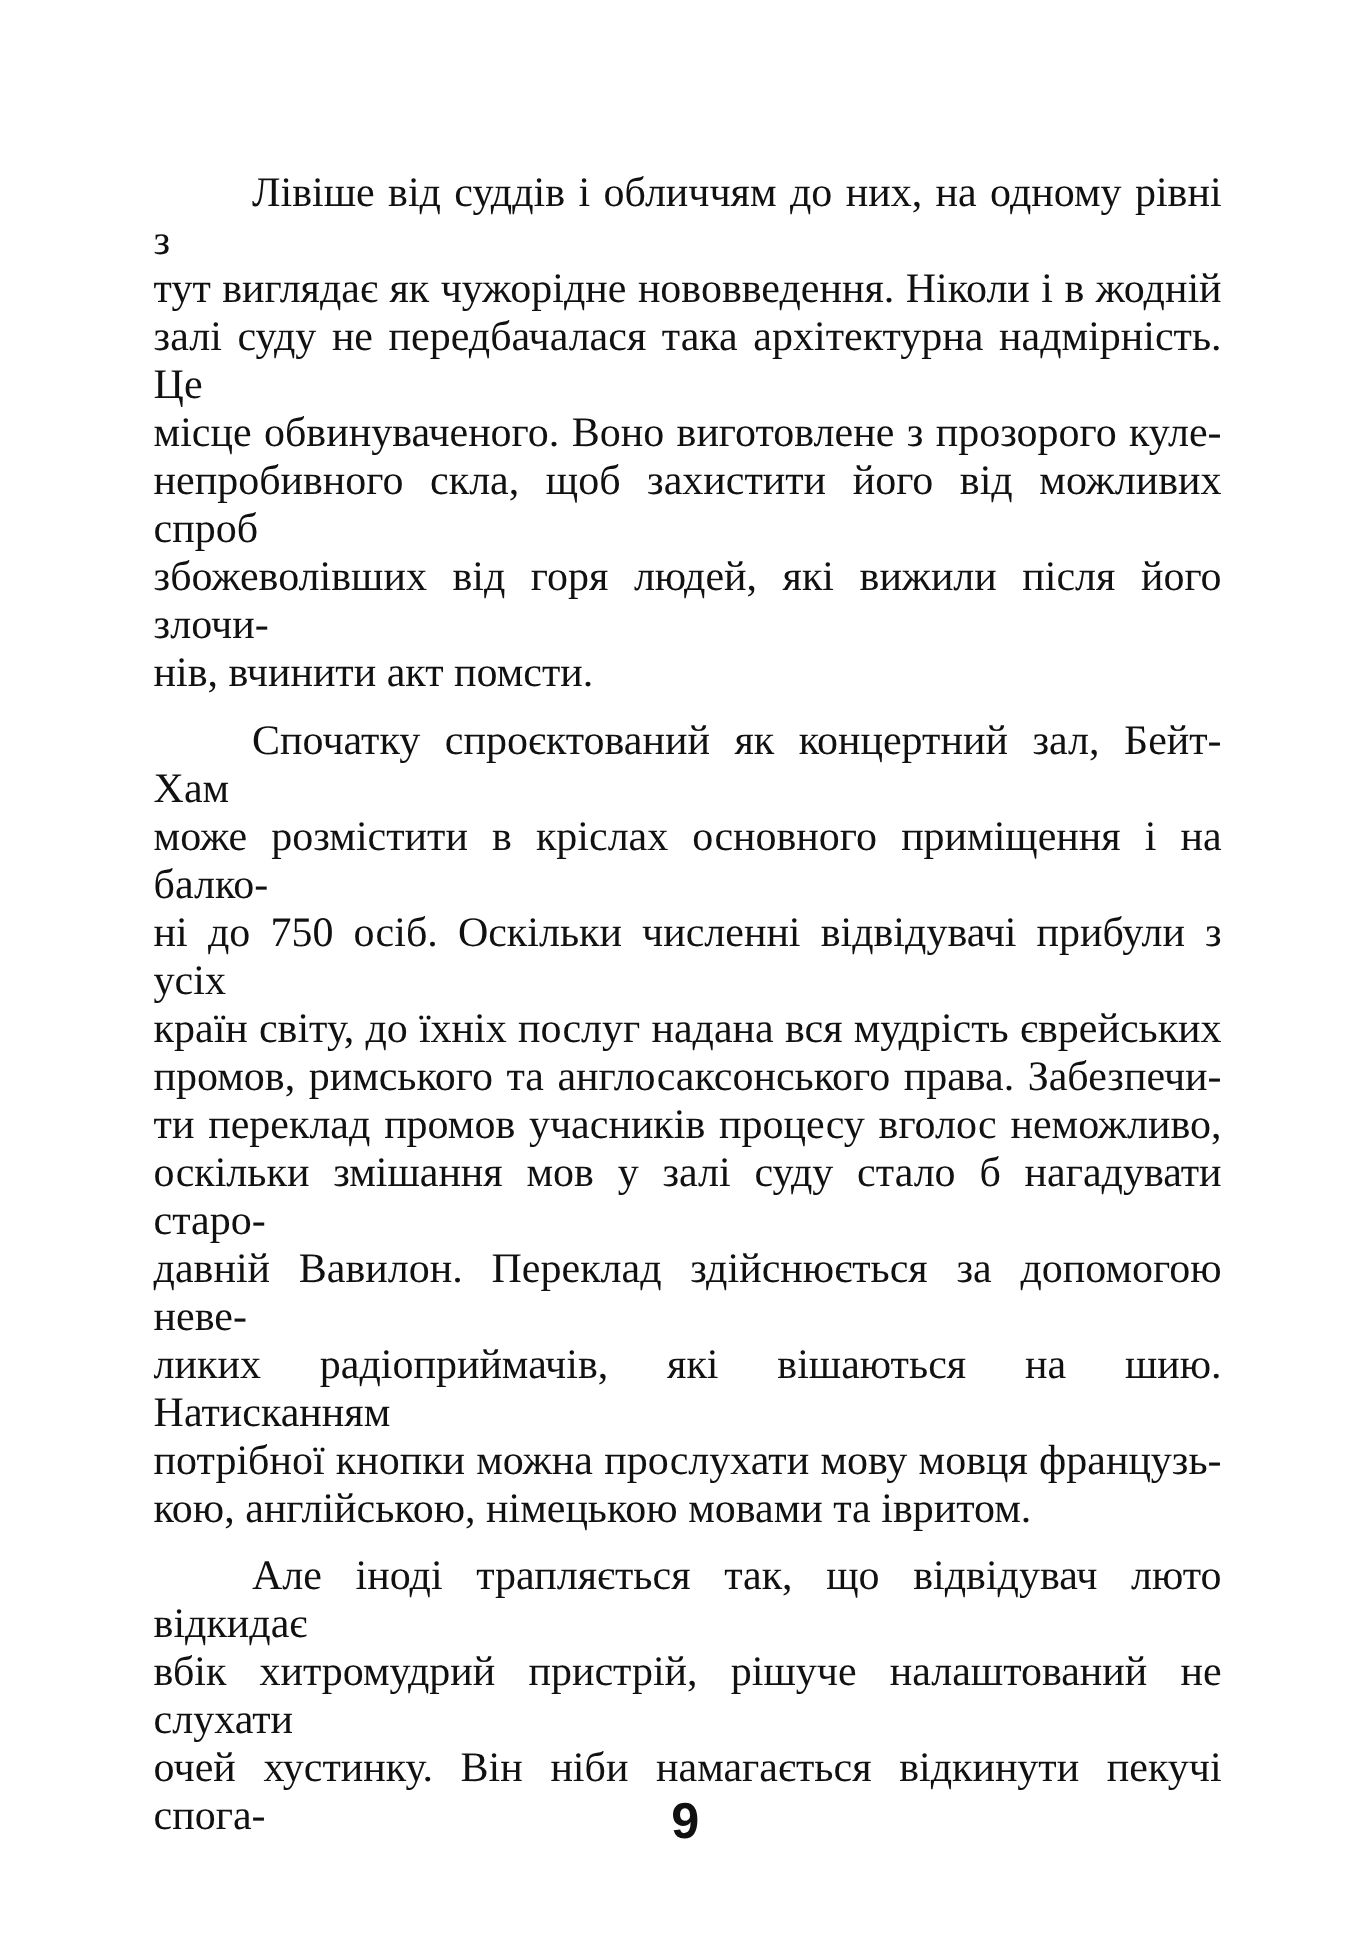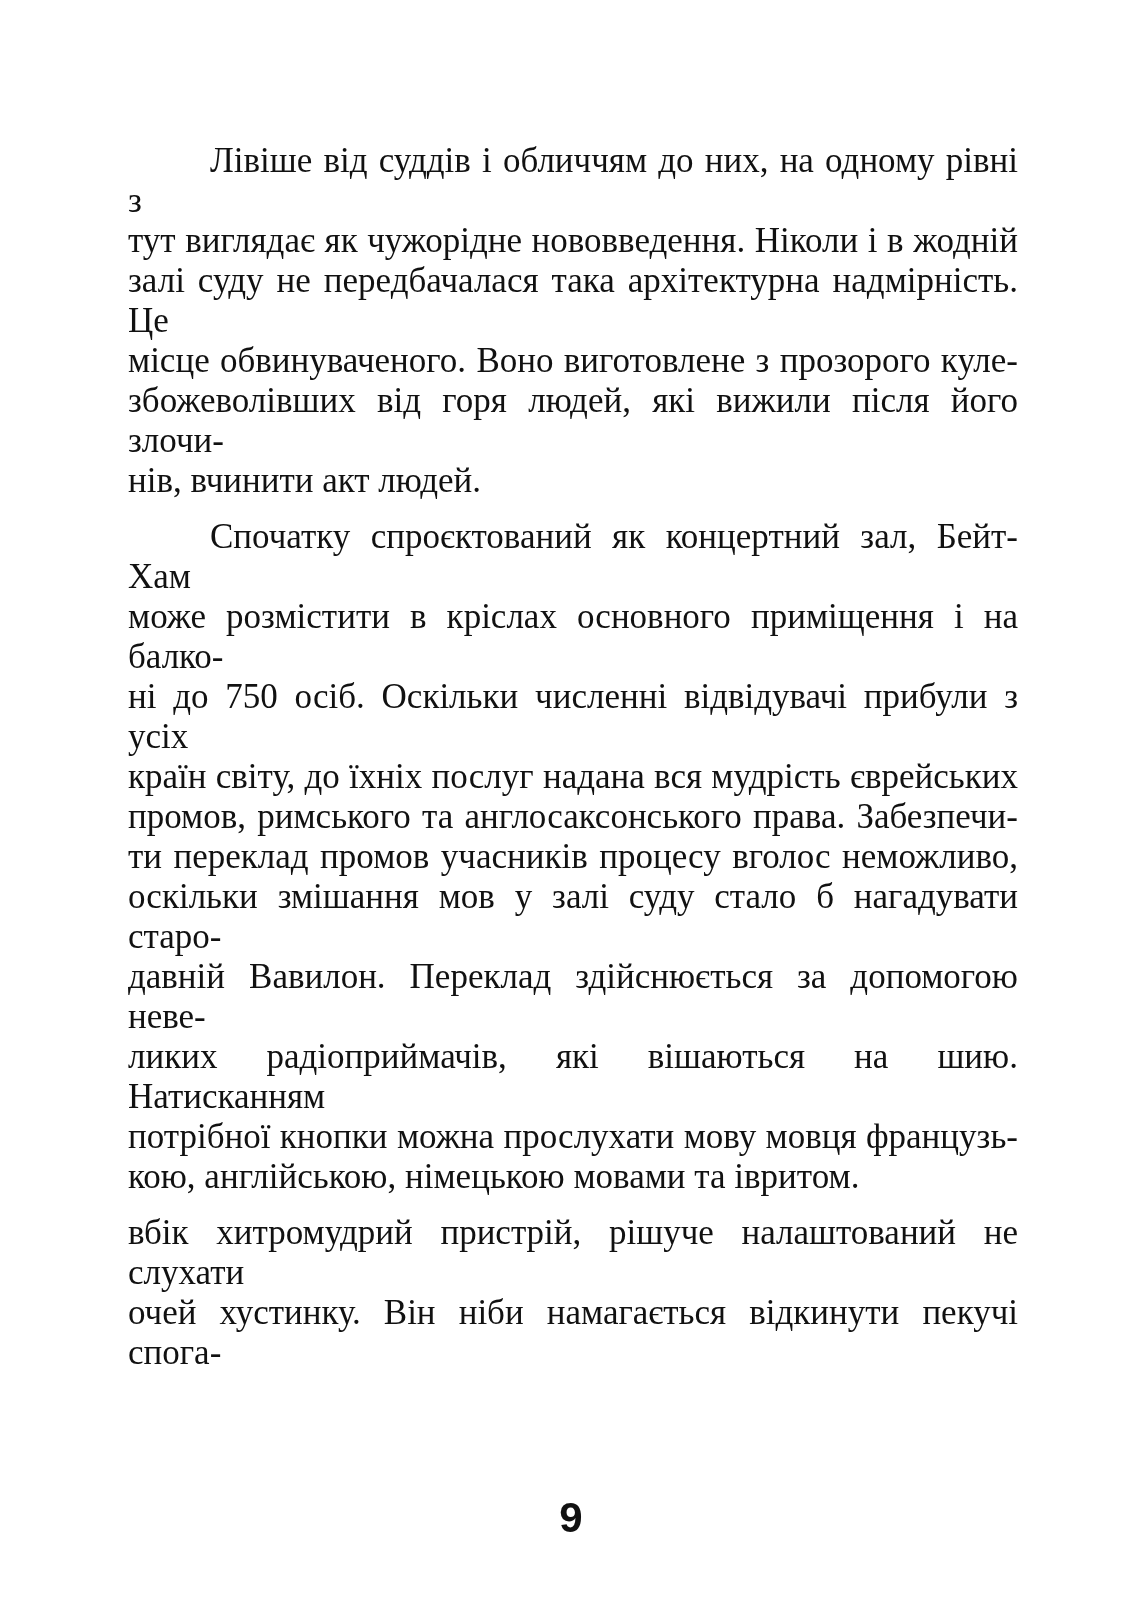--- a/index.html
+++ b/index.html
@@ -54,35 +54,37 @@
 </head>
 <body>
 
 <div class="page">
   <main class="text-block">
       <div class="paragraph">
         <div class="line first">Лівіше від суддів і обличчям до них, на одному рівні з</div>
         <div class="line">тут виглядає як чужорідне нововведення. Ніколи і в жодній</div>
         <div class="line">залі суду не передбачалася така архітектурна надмірність. Це</div>
         <div class="line">місце обвинуваченого. Воно виготовлене з прозорого куле-</div>
+        <div class="line">непробивного скла, щоб захистити його від можливих спроб</div>
         <div class="line">збожеволівших від горя людей, які вижили після його злочи-</div>
-        <div class="line last">нів, вчинити акт людей.</div>
+        <div class="line last">нів, вчинити акт помсти.</div>
       </div>
       <div class="paragraph">
         <div class="line first">Спочатку спроєктований як концертний зал, Бейт-Хам</div>
         <div class="line">може розмістити в кріслах основного приміщення і на балко-</div>
         <div class="line">ні до 750 осіб. Оскільки численні відвідувачі прибули з усіх</div>
         <div class="line">країн світу, до їхніх послуг надана вся мудрість єврейських</div>
         <div class="line">промов, римського та англосаксонського права. Забезпечи-</div>
         <div class="line">ти переклад промов учасників процесу вголос неможливо,</div>
         <div class="line">оскільки змішання мов у залі суду стало б нагадувати старо-</div>
         <div class="line">давній Вавилон. Переклад здійснюється за допомогою неве-</div>
         <div class="line">ликих радіоприймачів, які вішаються на шию. Натисканням</div>
         <div class="line">потрібної кнопки можна прослухати мову мовця французь-</div>
         <div class="line last">кою, англійською, німецькою мовами та івритом.</div>
       </div>
       <div class="paragraph">
+        <div class="line first">Але іноді трапляється так, що відвідувач люто відкидає</div>
         <div class="line">вбік хитромудрий пристрій, рішуче налаштований не слухати</div>
         <div class="line">очей хустинку. Він ніби намагається відкинути пекучі спога-</div>
       </div>
     </main>
   <div class="page-number">9</div>
 </div>
 
 </body></html>

